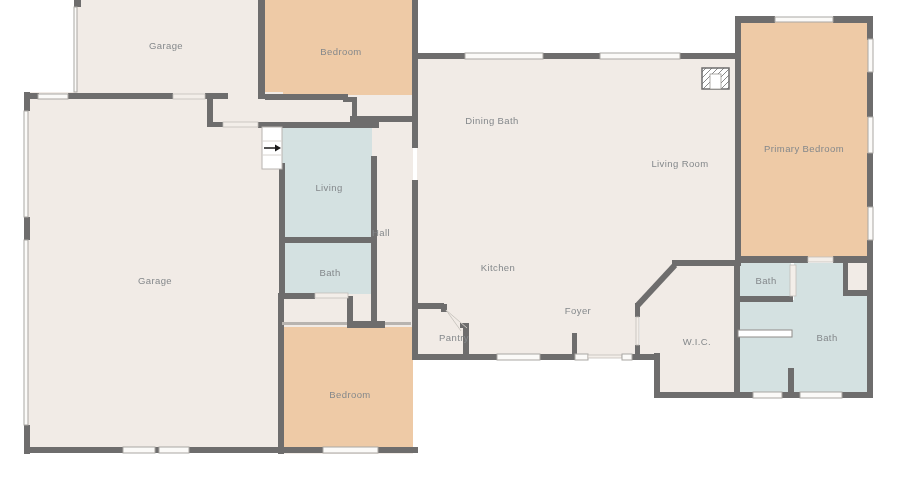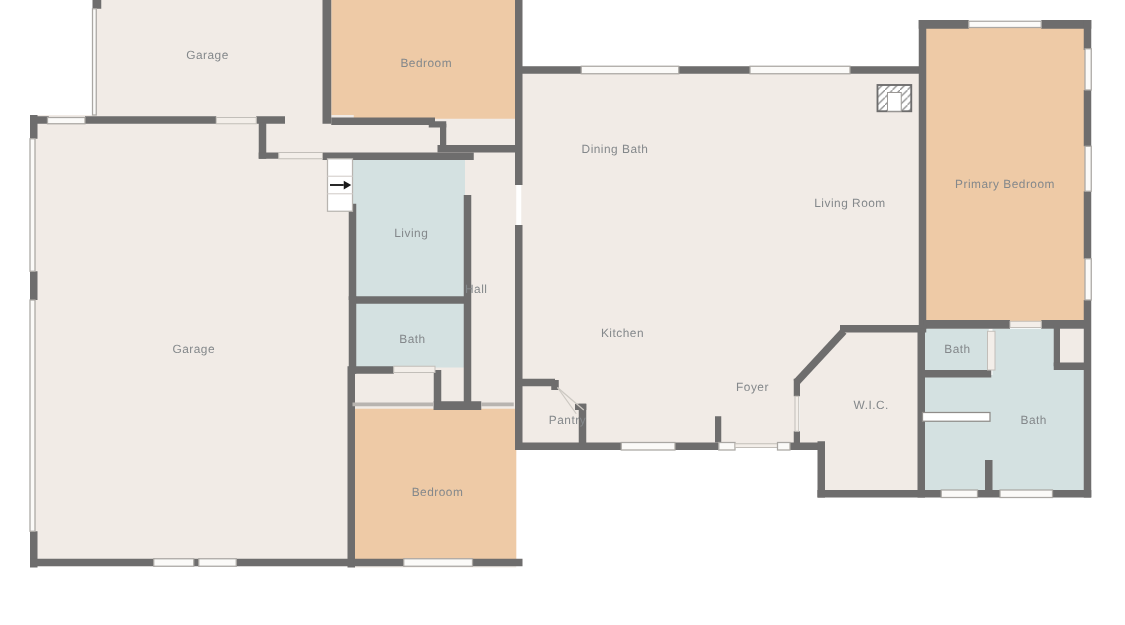--- a/index.html
+++ b/index.html
@@ -186,19 +186,19 @@
       <div class="room-label" style="left: 341px; top: 51px;">Bedroom</div>
       <div class="room-label" style="left: 155px; top: 280px;">Garage</div>
       <div class="room-label" style="left: 329px; top: 187px;">Living</div>
       <div class="room-label" style="left: 381px; top: 232px;">Hall</div>
       <div class="room-label" style="left: 330px; top: 272px;">Bath</div>
       <div class="room-label" style="left: 350px; top: 394px;">Bedroom</div>
       <div class="room-label" style="left: 492px; top: 120px;">Dining Bath</div>
       <div class="room-label" style="left: 680px; top: 163px;">Living Room</div>
       <div class="room-label" style="left: 498px; top: 267px;">Kitchen</div>
       <div class="room-label" style="left: 440px; top: 337px; padding-left: 28px;">Pantry</div>
-      <div class="room-label" style="left: 602px; top: 310px;">Foyer</div>
+      <div class="room-label" style="left: 578px; top: 310px;">Foyer</div>
       <div class="room-label" style="left: 804px; top: 148px;">Primary Bedroom</div>
-      <div class="room-label" style="left: 697px; top: 325px;">W.I.C.</div>
+      <div class="room-label" style="left: 697px; top: 341px;">W.I.C.</div>
       <div class="room-label" style="left: 766px; top: 280px;">Bath</div>
       <div class="room-label" style="left: 827px; top: 337px;">Bath</div>
     </div>
 </div>
 
 </body></html>

